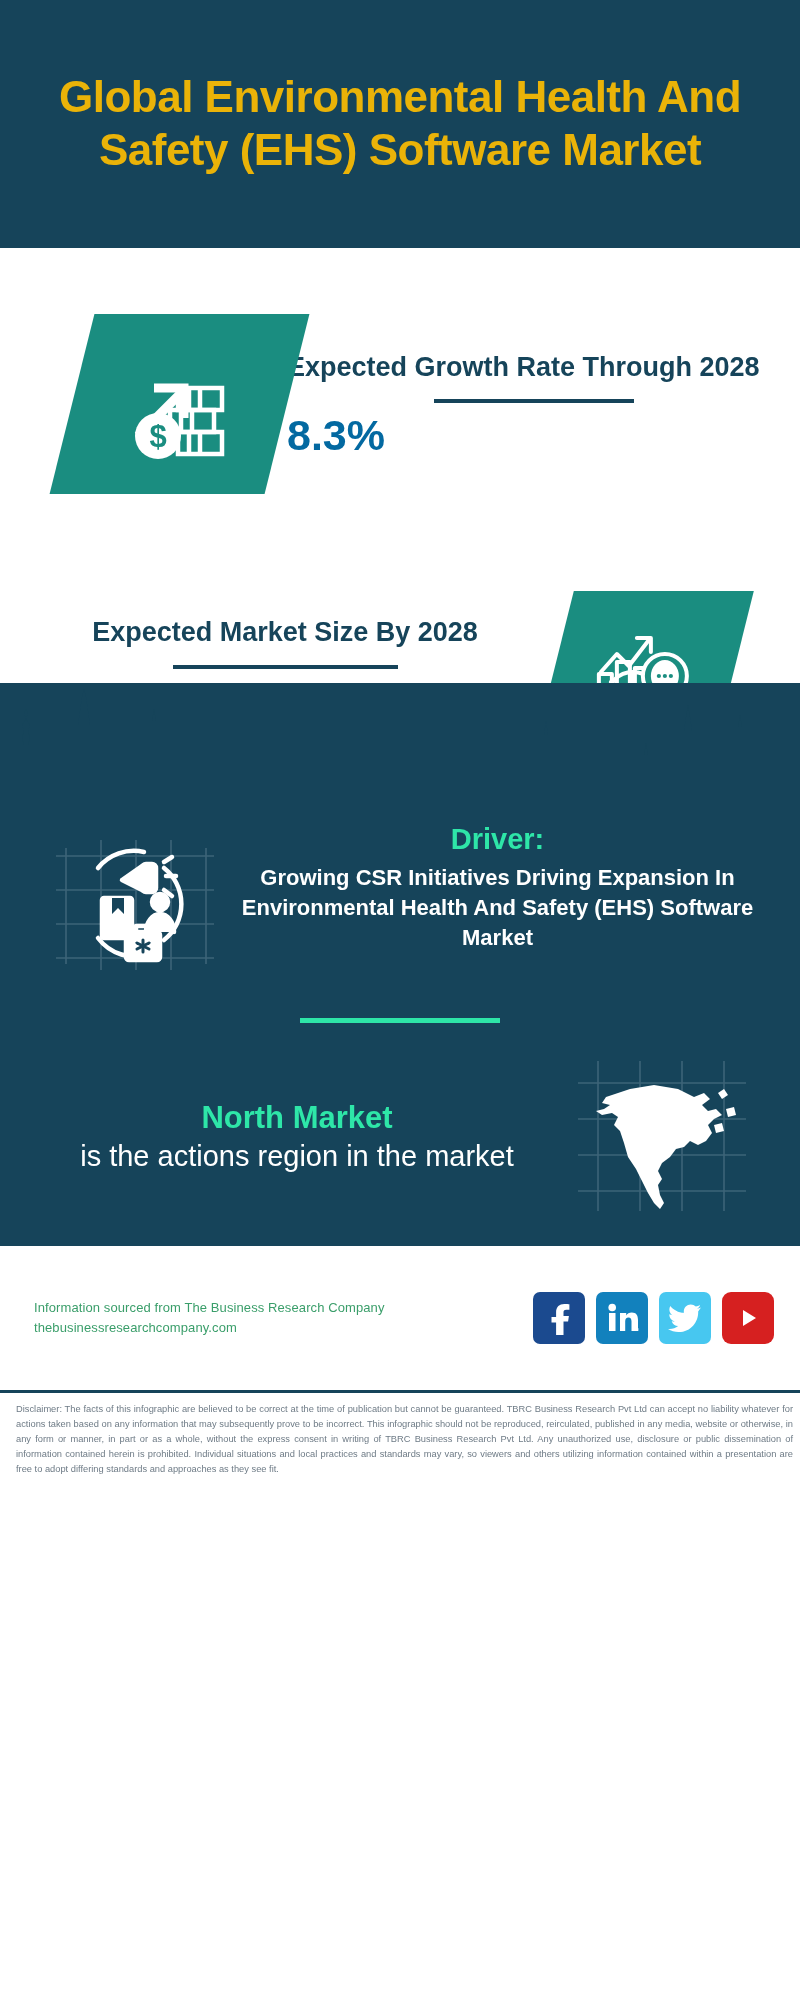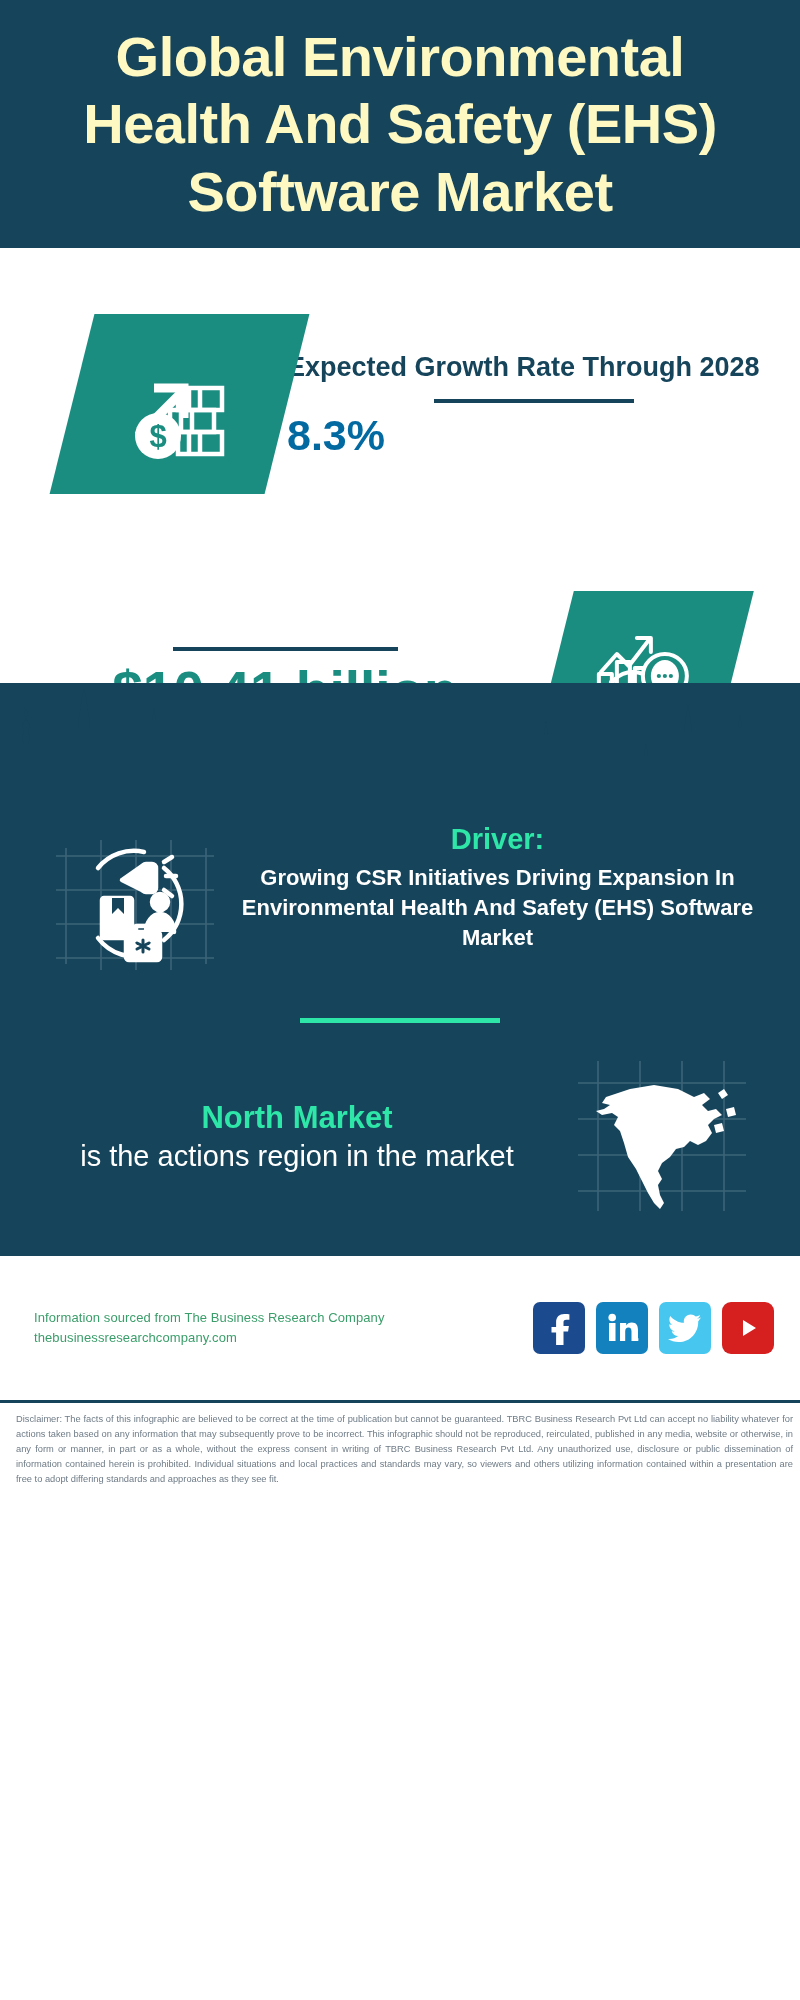--- a/index.html
+++ b/index.html
@@ -12,22 +12,22 @@
   }
 
   
   .header {
     background:#16445a;
     height:248px;
     display:flex; align-items:center; justify-content:center;
     padding:0 28px;
   }
   .header-title {
-    color:#fef9c3;
-    font-size:56px;
+    color:#eab308;
+    font-size:44px;
     font-weight:bold;
     line-height:1.20;
     text-align:center;
     letter-spacing:-0.5px;
   }
 
   
   .stat-growth {
     height:300px;
     display:flex;
@@ -88,21 +88,21 @@
     transform:skewX(-14deg);
     margin-right:68px;
     display:flex; align-items:center; justify-content:center;
     flex:none;
   }
 
   
   .dark-panel {
     position:relative;
     background:#16445a;
-    padding-bottom:16px;
+    padding-bottom:6px;
   }
   .skyline {
     display:block; width:100%; height:125px;
     margin-top:-125px;
     position:relative;
   }
   .panel-body { padding:0 0 18px 0; }
 
   
   .driver-row {
@@ -224,20 +224,21 @@
     <div class="stat-label">Expected Growth Rate Through 2028</div>
     <div class="rule-dark"></div>
     <div class="stat-value-teal">8.3%</div>
   </div>
 
 </div>
 
 <div class="stat-size">
 
   <div class="size-text">
+    <div class="stat-label">Expected Market Size By 2028</div>
     <div class="rule-dark-2"></div>
     <div class="size-value">$10.41 billion</div>
   </div>
 
   <div class="para-badge-right">
     <div class="para-inner">
       <svg width="110" height="110" viewBox="0 0 110 110">
         <g stroke="#ffffff" stroke-width="4" fill="none" stroke-linejoin="round" stroke-linecap="round">
 
           <polyline points="14,48 30,30 42,42 62,16"></polyline>

